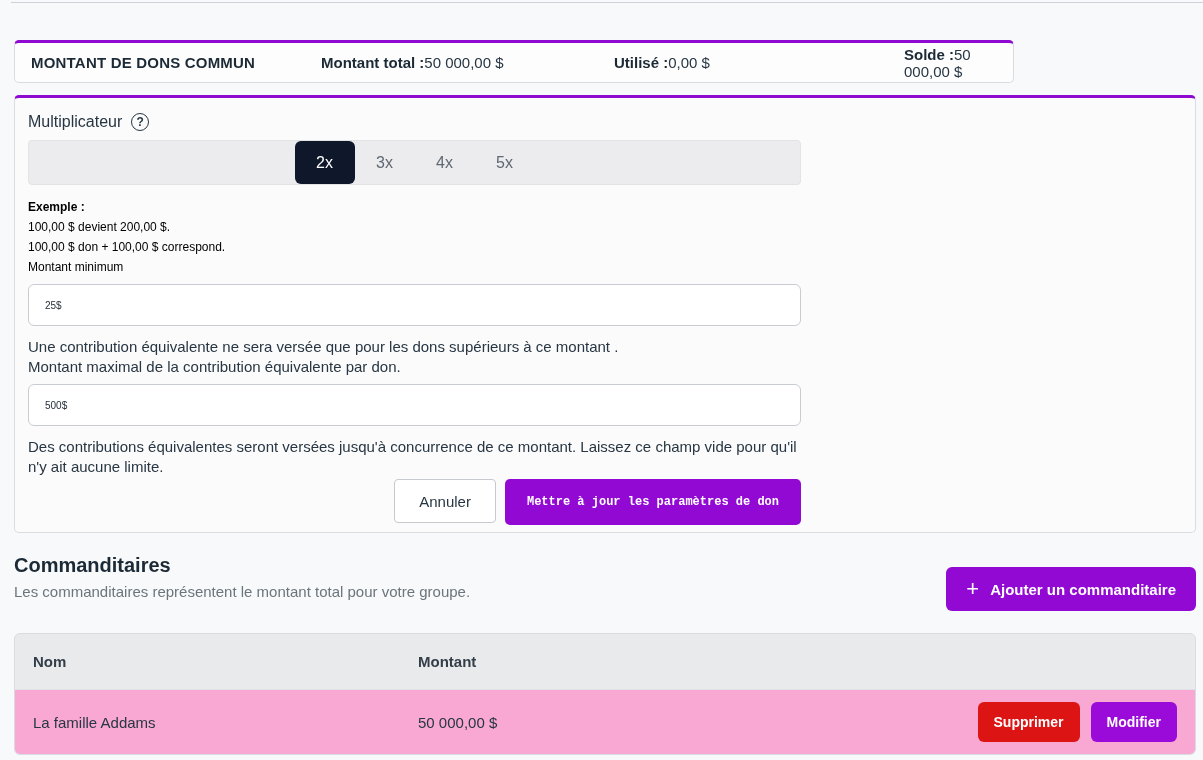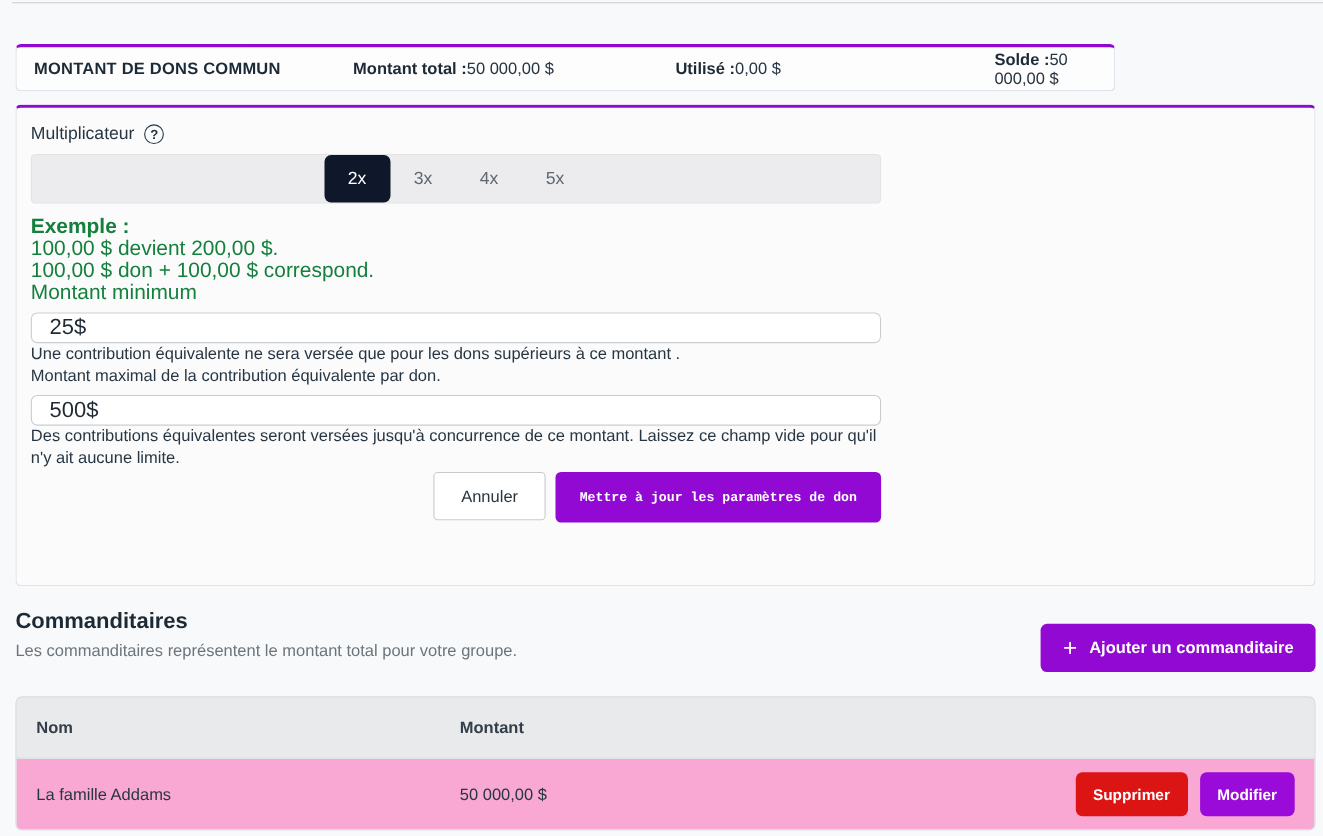--- a/index.html
+++ b/index.html
@@ -49,29 +49,29 @@
   .segmented {
     margin-top: 7px; width: 773px; height: 45px;
     background: #ececee; border: 1px solid #e3e3e5; border-radius: 4px;
     display: flex; align-items: stretch; justify-content: center;
   }
   .seg-option {
     width: 60px; display: flex; align-items: center; justify-content: center;
     font-size: 16px; color: #5f6871; cursor: pointer; border-radius: 6px;
   }
   .seg-option.selected { background: #0f172a; color: #ffffff; }
-  .example-block { margin-top: 12px; font-size: 19px; line-height: 20px; color: #15803d; }
+  .example-block { margin-top: 12px; font-size: 12px; line-height: 20px; color: #000000; }
   .example-title { font-weight: 700; }
   .text-input {
-    display: block; margin-top: 7px; width: 773px; height: 28px;
+    display: block; margin-top: 7px; width: 773px; height: 42px;
     background: #ffffff; border: 1px solid #c9cdd2; border-radius: 6px;
-    padding: 0 16px; font-size: 20px; color: #1f2933;
+    padding: 0 16px; font-size: 10px; color: #1f2933;
     font-family: "Liberation Sans", sans-serif; outline: none;
   }
-  .helper-block { width: 773px; font-size: 15px; line-height: 20px; color: #273642; }
+  .helper-block { margin-top: 11px; width: 773px; font-size: 15px; line-height: 20px; color: #273642; }
   .actions-row {
     width: 773px; margin-top: 2px;
     display: flex; justify-content: flex-end; gap: 9px;
   }
   .btn-cancel {
     height: 44px; padding: 0 24px;
     background: #ffffff; border: 1px solid #c6cacf; border-radius: 4px;
     font-size: 15px; color: #273642; cursor: pointer;
     font-family: "Liberation Sans", sans-serif;
   }

